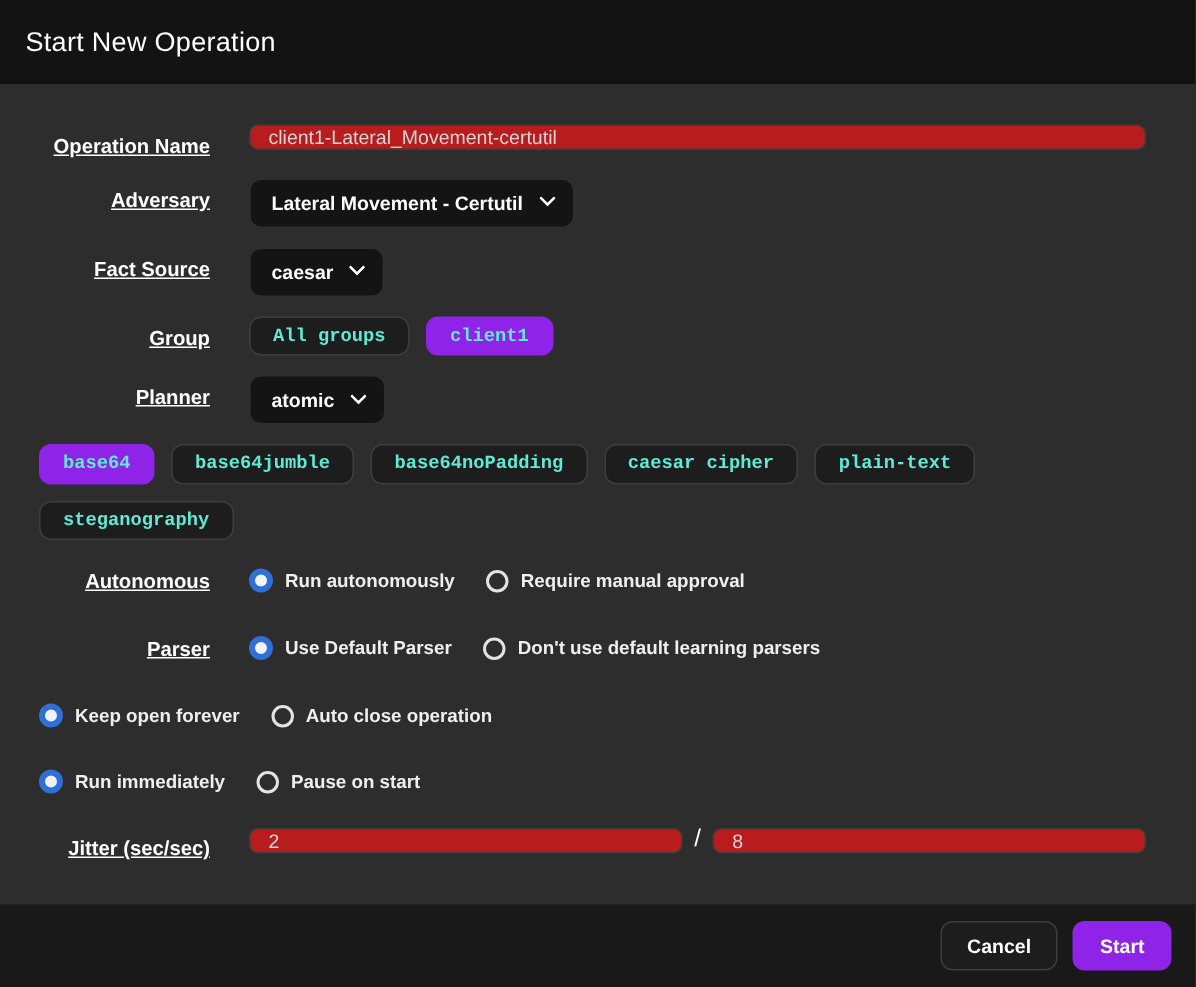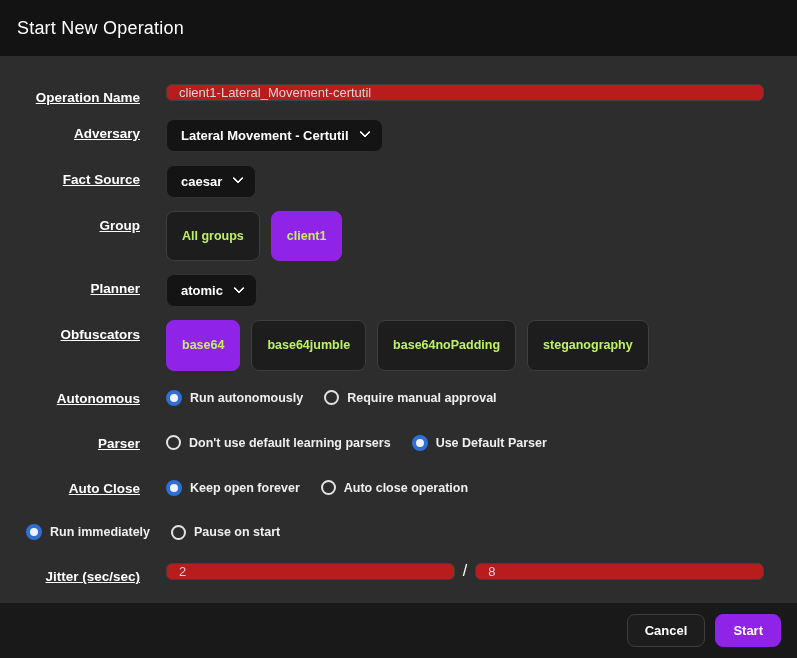--- a/index.html
+++ b/index.html
@@ -63,23 +63,23 @@
     transform: rotate(45deg) translate(-2px,-2px);
     border-radius: 1px;
   }
 
   
   .chip-group { display: flex; flex-wrap: wrap; gap: 11px; }
   .chip {
     background: #1d1d1d;
     border: 1px solid #3e3e3e;
     border-radius: 8px;
-    color: #bef264; font-weight: bold; font-size: 12.5px;
-    padding: 18px 15px; line-height: 1;
-    cursor: pointer; font-family: Liberation Sans, sans-serif;
+    color: #5eead4; font-weight: bold; font-size: 12.5px;
+    padding: 6px 15px; line-height: 1;
+    cursor: pointer; font-family: Liberation Mono, monospace;
   }
   .chip.selected { background: #8f24e8; border-color: #8f24e8; }
 
   
   .radio-group { display: flex; align-items: center; gap: 21px; padding-top: 6px; }
   .radio-option { display: inline-flex; align-items: center; gap: 8px; cursor: pointer; }
   .radio {
     width: 15px; height: 15px; border-radius: 50%;
     border: 2px solid #e3e3e3; background: transparent;
     flex: 0 0 auto;
@@ -163,25 +163,26 @@
       <div class="field-label">Planner</div>
       <div class="control">
         <div class="select">
           <span>atomic</span>
           <span class="chevron"></span>
         </div>
       </div>
     </div>
 
     <div class="row">
-      <div class="field-label">Obfuscators</div>
       <div class="control chip-group">
         <button class="chip selected">base64</button>
         <button class="chip">base64jumble</button>
         <button class="chip">base64noPadding</button>
+        <button class="chip">caesar cipher</button>
+        <button class="chip">plain-text</button>
         <button class="chip">steganography</button>
       </div>
     </div>
 
     <div class="row radio-row">
       <div class="field-label">Autonomous</div>
       <div class="control radio-group">
         <label class="radio-option">
           <span class="radio checked"></span>
           <span class="radio-label">Run autonomously</span>
@@ -190,32 +191,31 @@
           <span class="radio"></span>
           <span class="radio-label">Require manual approval</span>
         </label>
       </div>
     </div>
 
     <div class="row radio-row">
       <div class="field-label">Parser</div>
       <div class="control radio-group">
         <label class="radio-option">
+          <span class="radio checked"></span>
+          <span class="radio-label">Use Default Parser</span>
+        </label>
+        <label class="radio-option">
           <span class="radio"></span>
           <span class="radio-label">Don't use default learning parsers</span>
         </label>
-        <label class="radio-option">
-          <span class="radio checked"></span>
-          <span class="radio-label">Use Default Parser</span>
-        </label>
-      </div>
-    </div>
-
-    <div class="row radio-row">
-      <div class="field-label">Auto Close</div>
+      </div>
+    </div>
+
+    <div class="row radio-row">
       <div class="control radio-group">
         <label class="radio-option">
           <span class="radio checked"></span>
           <span class="radio-label">Keep open forever</span>
         </label>
         <label class="radio-option">
           <span class="radio"></span>
           <span class="radio-label">Auto close operation</span>
         </label>
       </div>

